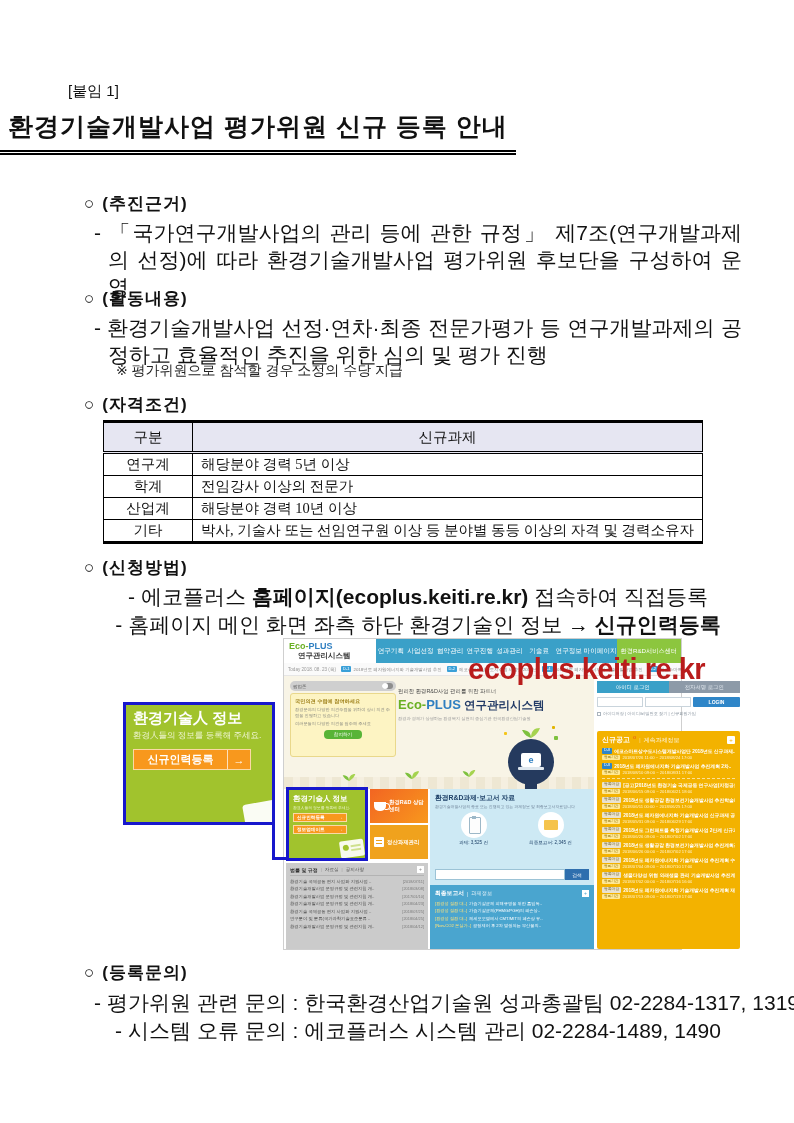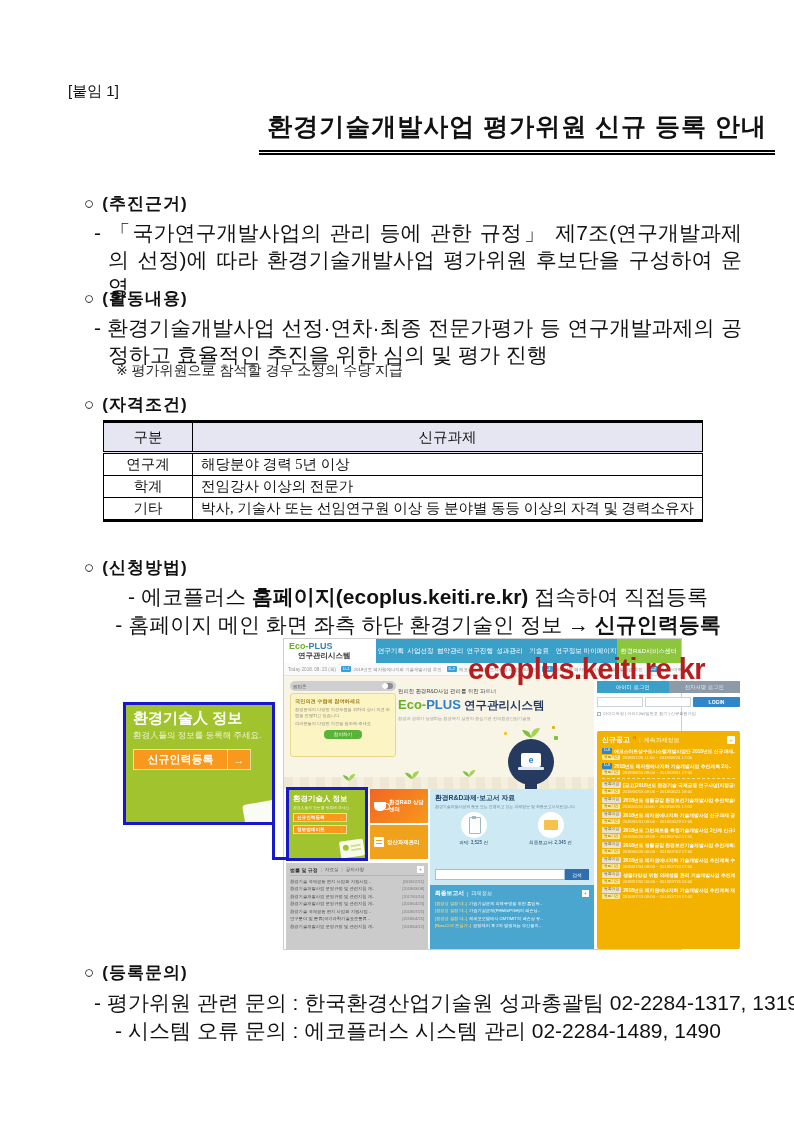--- a/index.html
+++ b/index.html
@@ -2,21 +2,21 @@
 <html><head>
 <meta charset="utf-8">
 <style>
   html,body{margin:0;padding:0;}
   body{width:794px;height:1123px;position:relative;background:#fff;color:#111;
        font-family:"Liberation Sans","DejaVu Sans",sans-serif;overflow:hidden;}
   .abs{position:absolute;}
 
   
   .attach{left:68px;top:82px;font-size:15px;}
-  .title-row{left:0;top:110px;width:775px;text-align:right;}
+  .title-row{left:0;top:110px;width:775px;text-align:left;}
   .doc-title{display:inline-block;font-size:25px;font-weight:bold;letter-spacing:1px;
              padding:0 8px 7px;border-bottom:5px double #000;}
   .sec-head{left:84px;font-size:17px;font-weight:bold;letter-spacing:1px;}
   .sec-head .marker{font-weight:normal;margin-right:7px;}
   .bullet{left:94px;width:634px;font-size:21px;line-height:27px;text-align:justify;
           padding-left:14px;text-indent:-14px;}
   .bullet .dash{margin-right:6px;}
   .oneline{white-space:nowrap;text-align:center;}
   .note{left:116px;font-size:14px;color:#222;}
   .b{font-weight:bold;}
@@ -232,20 +232,24 @@
   <tbody>
     <tr>
       <td class="c1">연구계</td>
       <td>해당분야 경력 5년 이상</td>
     </tr>
     <tr>
       <td class="c1">학계</td>
       <td>전임강사 이상의 전문가</td>
     </tr>
     <tr>
+      <td class="c1">산업계</td>
+      <td>해당분야 경력 10년 이상</td>
+    </tr>
+    <tr>
       <td class="c1">기타</td>
       <td>박사, 기술사 또는 선임연구원 이상 등 분야별 동등 이상의 자격 및 경력소유자</td>
     </tr>
   </tbody>
 </table>
 
 <div class="abs sec-head" style="top:556px">
   <span class="marker">○</span><span>(신청방법)</span>
 </div>
 <div class="abs bullet oneline" style="top:583px">

